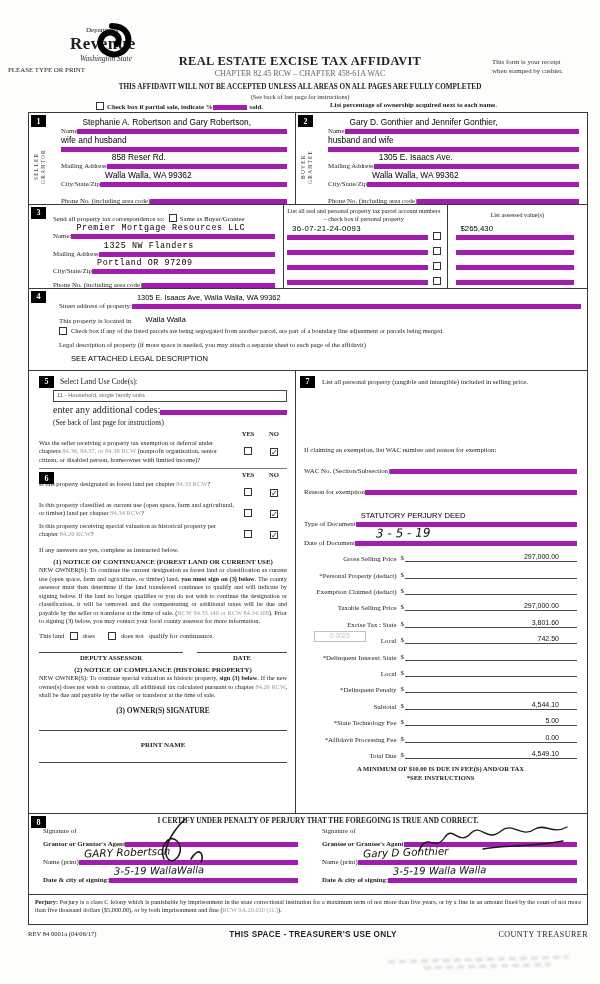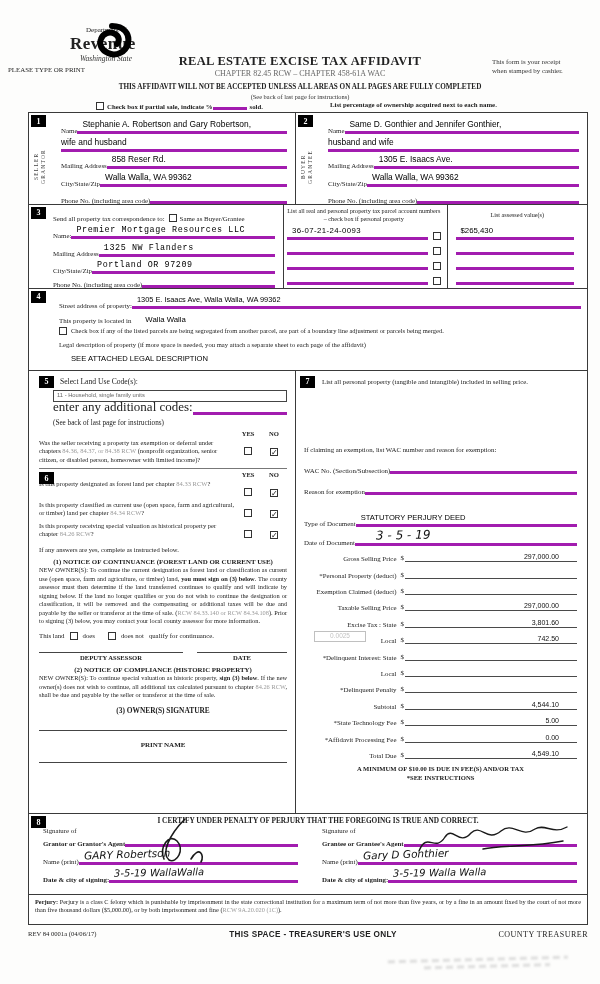--- a/index.html
+++ b/index.html
@@ -34,21 +34,21 @@
 
   .party-cell { width: 267px; position: relative; padding: 4px 8px 0 32px; display: flex; flex-direction: column; }
   .party-cell.right { width: 293px; border-left: 1px solid #3a3a3a; }
 
   .num { position: absolute; top: 2px; left: 2px; width: 15px; height: 12px; background: #000; color: #fff; font-size: 8px; font-weight: bold; display: flex; align-items: center; justify-content: center; }
   .vstrip { position: absolute; left: 4px; top: 20px; bottom: 4px; display: flex; gap: 1px; }
   .vword { writing-mode: vertical-rl; transform: rotate(180deg); font-size: 5.5px; letter-spacing: 1.2px; color: #444; text-align: center; }
 
   .frow { display: flex; align-items: flex-end; height: 17.4px; }
   .lbl { font-size: 6.9px; white-space: nowrap; color: #222; }
-  .line { flex: 1; border-bottom: 3px solid #a21caf; padding: 0 2px 0 5px; min-height: 9px; }
+  .line { flex: 1; border-bottom: 5px solid #a21caf; padding: 0 2px 0 5px; min-height: 9px; }
   .sansval { font-family: "Liberation Sans", sans-serif; font-size: 8.4px; color: #000; white-space: nowrap; }
   .monoval { font-family: "Liberation Mono", monospace; font-size: 8.4px; letter-spacing: .6px; color: #000; white-space: nowrap; }
 
   .cb { display: inline-block; width: 8px; height: 8px; border: 1px solid #333; font-size: 8px; line-height: 8px; text-align: center; vertical-align: -1px; background:#fff; color:#111; }
 
   
   .cellA { width: 255px; position: relative; padding: 3px 8px 0 24px; display: flex; flex-direction: column; }
   .cellB { width: 164px; border-left: 1px solid #3a3a3a; padding: 2px 6px 0 3px; }
   .cellC { width: 141px; border-left: 1px solid #3a3a3a; padding: 2px 8px 0 8px; }
   .colhdr { font-size: 6.2px; text-align: center; line-height: 1.25; color:#222; height: 18px; }
@@ -180,21 +180,21 @@
           </div>
       </div>
       <div class="party-cell right">
         <div class="num">2</div>
         <div class="vstrip">
           <span class="vword">BUYER</span>
           <span class="vword">GRANTEE</span>
         </div>
         <div class="frow">
             <span class="lbl">Name</span>
-            <span class="line"><span class="sansval">Same D. Gonthier and Jennifer Gonthier,</span></span>
+            <span class="line"><span class="sansval">Gary D. Gonthier and Jennifer Gonthier,</span></span>
           </div>
         <div class="frow">
             <span class="line" style="padding-left:0"><span class="sansval">husband and wife</span></span>
           </div>
         <div class="frow">
             <span class="lbl">Mailing Address</span>
             <span class="line"><span class="sansval">1305 E. Isaacs Ave.</span></span>
           </div>
         <div class="frow">
             <span class="lbl">City/State/Zip</span>
@@ -292,21 +292,21 @@
 
     <div class="rowcols">
 
       <div class="colL">
         <div class="sec5hdr">
           <span class="numi">5</span>
           <span class="sec-title">Select Land Use Code(s):</span>
         </div>
         <div class="codebox">11 - Household, single family units</div>
         <div class="inline-row">
-          <span class="lbl" style="font-size:13px">enter any additional codes:</span>
+          <span class="lbl" style="font-size:10px">enter any additional codes:</span>
           <span class="line"></span>
         </div>
         <div class="inline-row" style="height:12px">
           <span class="lbl" style="font-size:7.2px">(See back of last page for instructions)</span>
         </div>
         <div class="yn-hdr">
           <span>YES</span>
           <span>NO</span>
         </div>
         <div class="qrow">

